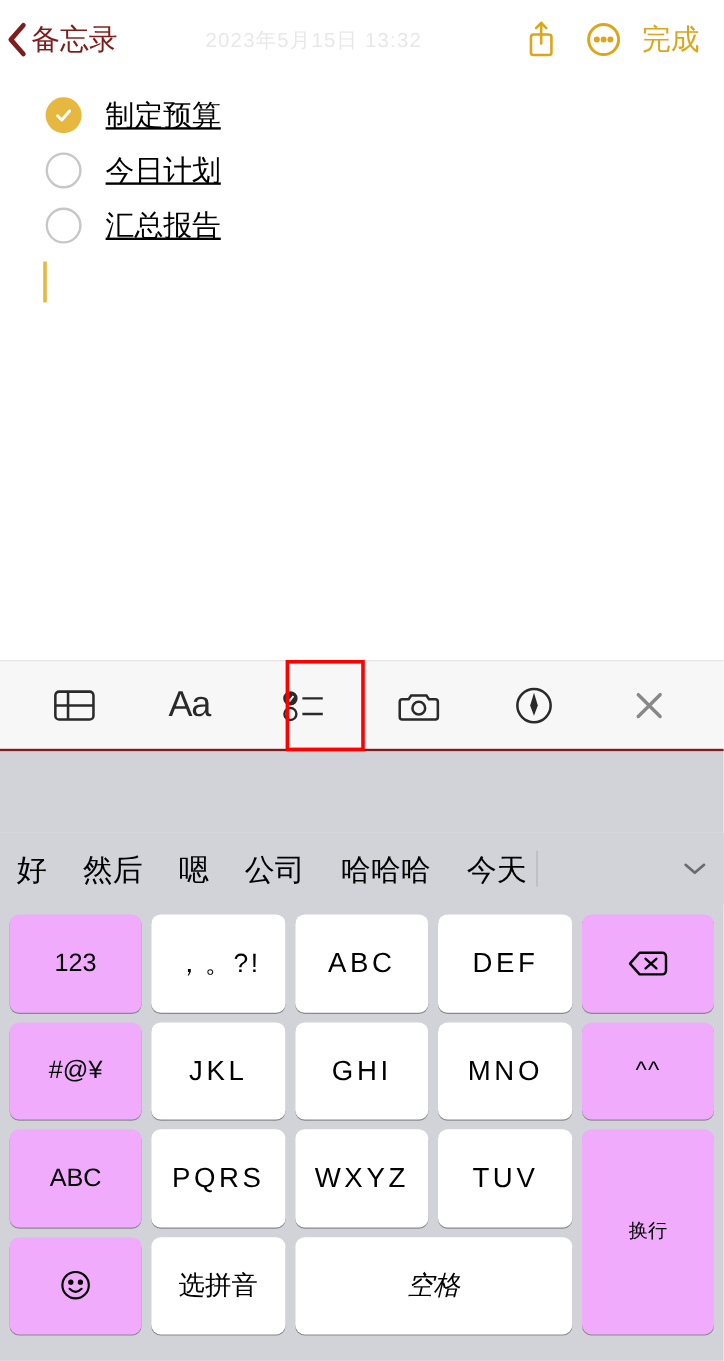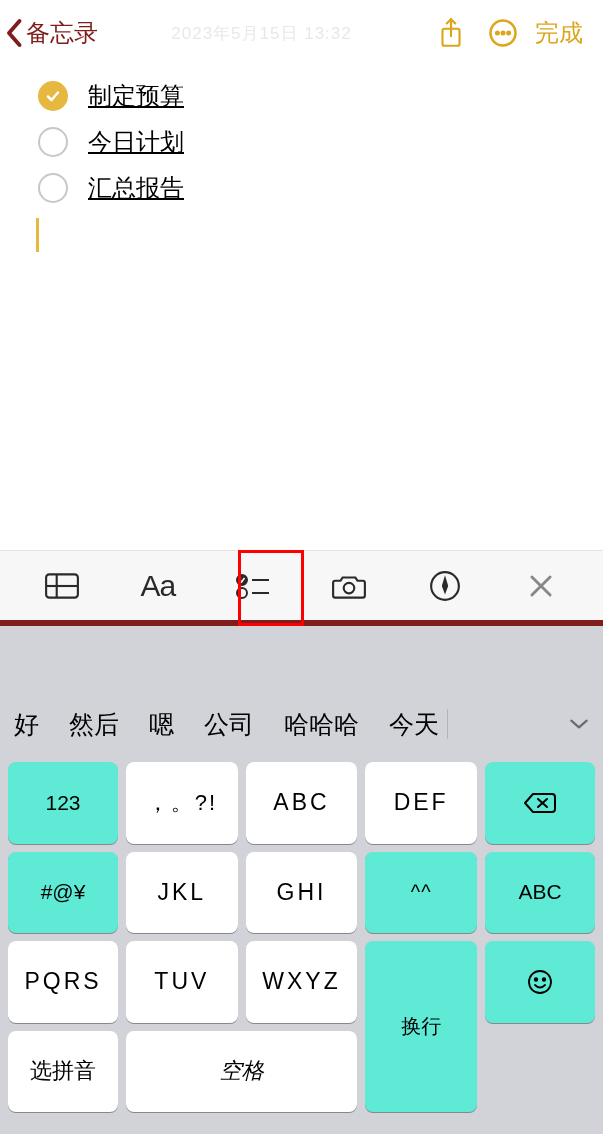--- a/index.html
+++ b/index.html
@@ -88,21 +88,21 @@
       height: 34px;
       background: #e6b840;
       vertical-align: middle;
       margin-left:-2px;
     }
     
     .format-bar {
       height: 76px;
       background: #f7f7f7;
       border-top: 1px solid #e4e4e4;
-      border-bottom: 6px solid #7f1d1d;
+      border-bottom: 2px solid #7f1d1d;
       display: flex;
       align-items: center;
       justify-content: space-around;
       padding: 0 14px;
     }
     .fmt-btn {
       width: 72px;
       height: 58px;
       display: flex;
       align-items: center;
@@ -166,27 +166,27 @@
     .key {
       background:#fff;
       border-radius:8px;
       box-shadow: 0 1px 0 #87888c;
       display:flex;align-items:center;justify-content:center;
       font-size:22px;
       letter-spacing:2px;
       color:#000;
     }
     .key.func{
-      background:#5eead4;
+      background:#f0abfc;
       font-size:21px;
       letter-spacing:0;
     }
     .key.wide2{ grid-column: span 2; }
     .key.tall2{ grid-row: span 2; }
-    .key.return{ font-size:20px; }
+    .key.return{ font-size:16px; }
     .key.emoji{ font-size:26px; }
     .key.small-letters{ font-size:23px; letter-spacing:3px;}
   </style>
 </head>
 <body>
 
 <div class="nav">
   <div class="back">
     <svg width="18" height="30" viewBox="0 0 12 20" fill="none" stroke="currentColor" stroke-width="2.6" stroke-linecap="round" stroke-linejoin="round">
         <polyline points="9,2 2,10 9,18"></polyline>
@@ -308,26 +308,27 @@
       <svg width="34" height="24" viewBox="0 0 34 24" fill="none" stroke="#000" stroke-width="2" stroke-linejoin="round">
           <path d="M10 3 h19 a3 3 0 0 1 3 3 v12 a3 3 0 0 1-3 3 H10 l-8-9 z"></path>
           <line x1="15" y1="8" x2="24" y2="16" stroke-linecap="round"></line>
           <line x1="24" y1="8" x2="15" y2="16" stroke-linecap="round"></line>
         </svg>
     </div>
 
     <div class="key func">#@¥</div>
     <div class="key small-letters">JKL</div>
     <div class="key small-letters">GHI</div>
+    <div class="key small-letters">MNO</div>
     <div class="key func" style="font-size:20px;letter-spacing:1px;">^^</div>
 
     <div class="key func">ABC</div>
     <div class="key small-letters">PQRS</div>
+    <div class="key small-letters">WXYZ</div>
     <div class="key small-letters">TUV</div>
-    <div class="key small-letters">WXYZ</div>
     <div class="key func return tall2">换行</div>
 
     <div class="key func emoji">
       <svg width="28" height="28" viewBox="0 0 28 28" fill="none" stroke="#000" stroke-width="1.8">
           <circle cx="14" cy="14" r="11"></circle>
           <circle cx="10" cy="11.5" r="1.3" fill="#000"></circle>
           <circle cx="18" cy="11.5" r="1.3" fill="#000"></circle>
           <path d="M9 17 q5 5 10 0" stroke-linecap="round"></path>
         </svg>
     </div>

